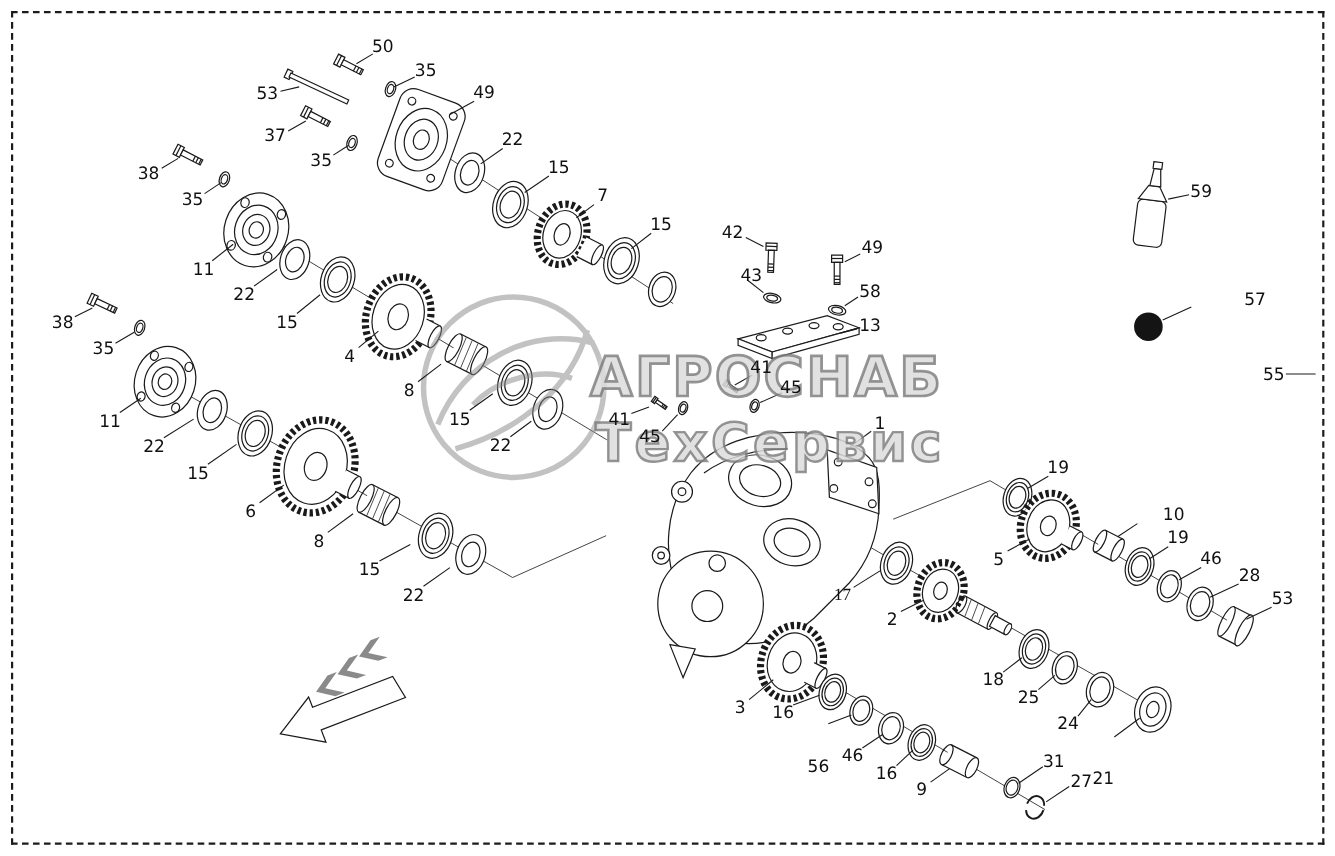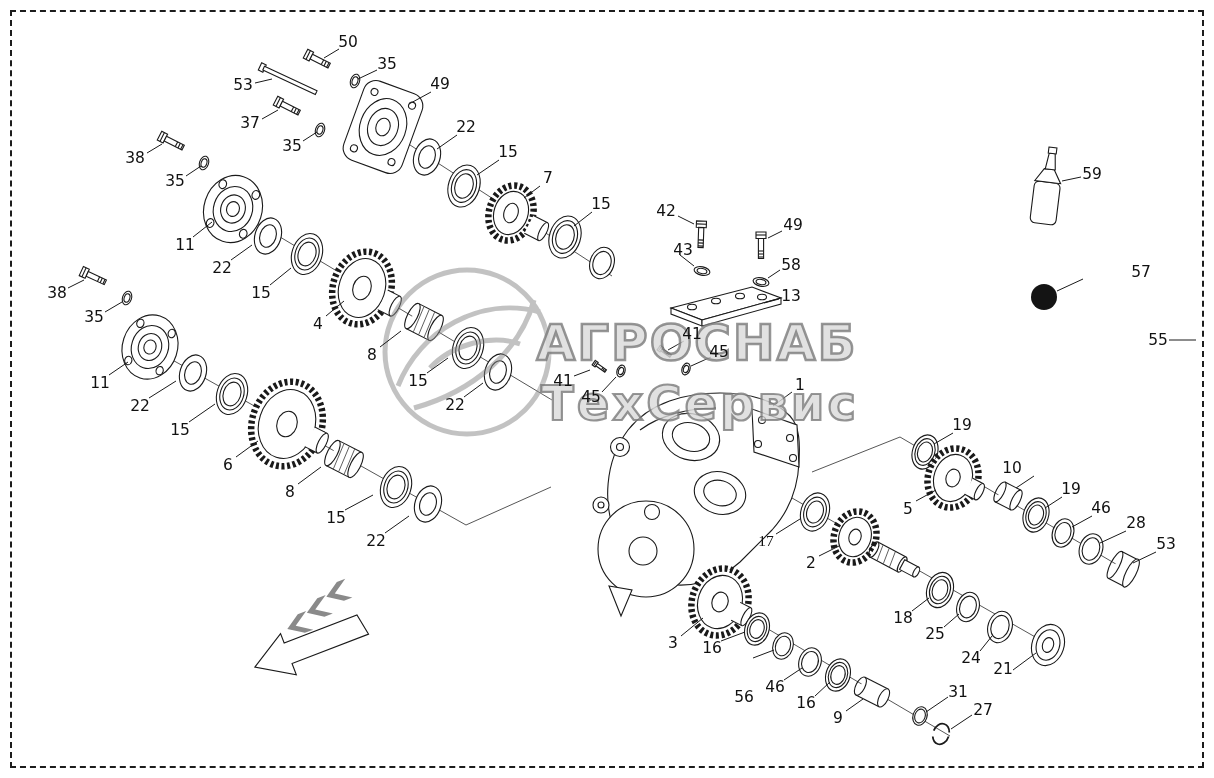--- a/index.html
+++ b/index.html
@@ -419,31 +419,31 @@
       <div class="part-label" style="left: 94px; top: 317px;">35</div>
       <div class="part-label" style="left: 100px; top: 383px;">11</div>
       <div class="part-label" style="left: 140px; top: 406px;">22</div>
       <div class="part-label" style="left: 180px; top: 430px;">15</div>
       <div class="part-label" style="left: 228px; top: 465px;">6</div>
       <div class="part-label" style="left: 290px; top: 492px;">8</div>
       <div class="part-label" style="left: 336px; top: 518px;">15</div>
       <div class="part-label" style="left: 376px; top: 541px;">22</div>
       <div class="part-label" style="left: 962px; top: 425px;">19</div>
       <div class="part-label" style="left: 908px; top: 509px;">5</div>
-      <div class="part-label" style="left: 1012px; top: 468px;">10</div>
+      <div class="part-label" style="left: 1067px; top: 468px;">10</div>
       <div class="part-label" style="left: 1071px; top: 489px;">19</div>
       <div class="part-label" style="left: 1101px; top: 508px;">46</div>
       <div class="part-label" style="left: 1136px; top: 523px;">28</div>
       <div class="part-label" style="left: 1166px; top: 544px;">53</div>
       <div class="part-label" style="left: 766px; top: 541px; font-family: Liberation Serif, serif;">17</div>
       <div class="part-label" style="left: 811px; top: 563px;">2</div>
       <div class="part-label" style="left: 903px; top: 618px;">18</div>
       <div class="part-label" style="left: 935px; top: 634px;">25</div>
       <div class="part-label" style="left: 971px; top: 658px;">24</div>
-      <div class="part-label" style="left: 1003px; top: 669px;">21</div>
+      <div class="part-label" style="left: 1003px; top: 708px;">21</div>
       <div class="part-label" style="left: 673px; top: 643px;">3</div>
       <div class="part-label" style="left: 712px; top: 648px;">16</div>
       <div class="part-label" style="left: 744px; top: 665px; margin-top: 32px;">56</div>
       <div class="part-label" style="left: 775px; top: 687px;">46</div>
       <div class="part-label" style="left: 806px; top: 703px;">16</div>
       <div class="part-label" style="left: 838px; top: 718px;">9</div>
       <div class="part-label" style="left: 958px; top: 692px;">31</div>
       <div class="part-label" style="left: 983px; top: 710px;">27</div>
       <div class="part-label" style="left: 1092px; top: 174px;">59</div>
       <div class="part-label" style="left: 1093px; top: 272px; margin-left: 48px;">57</div>

